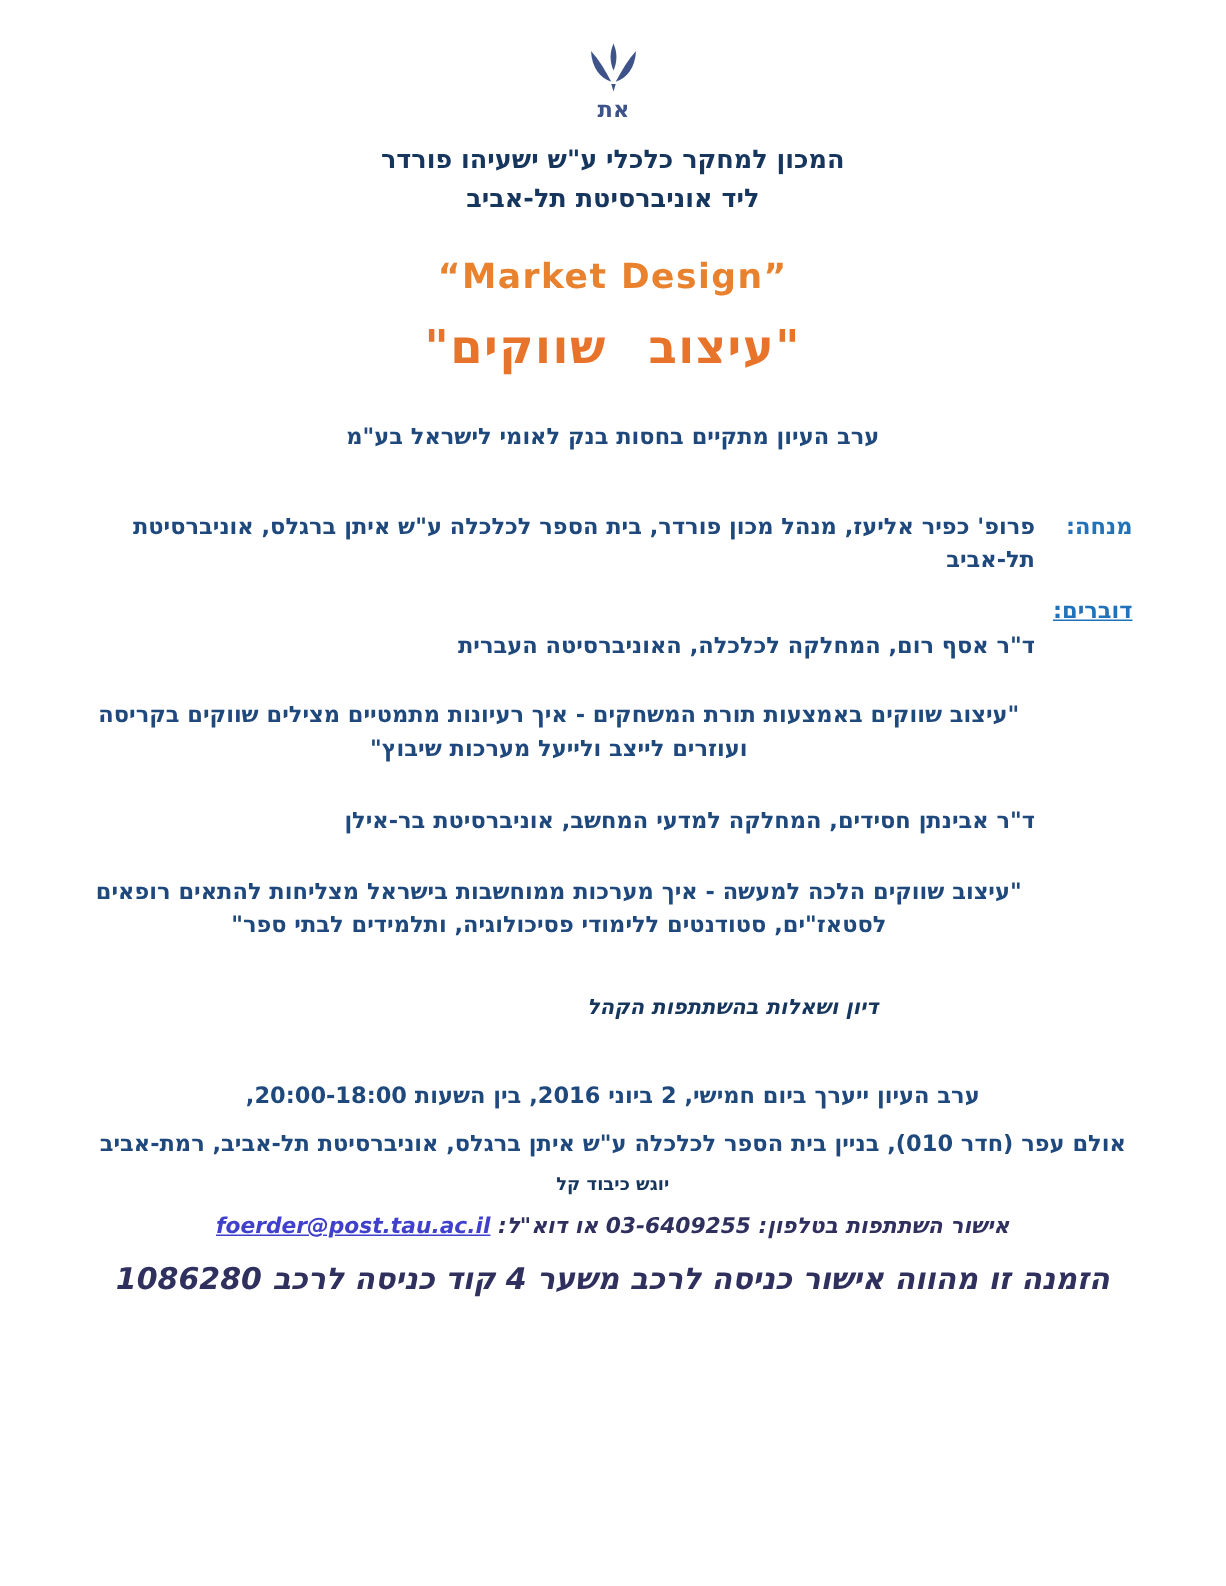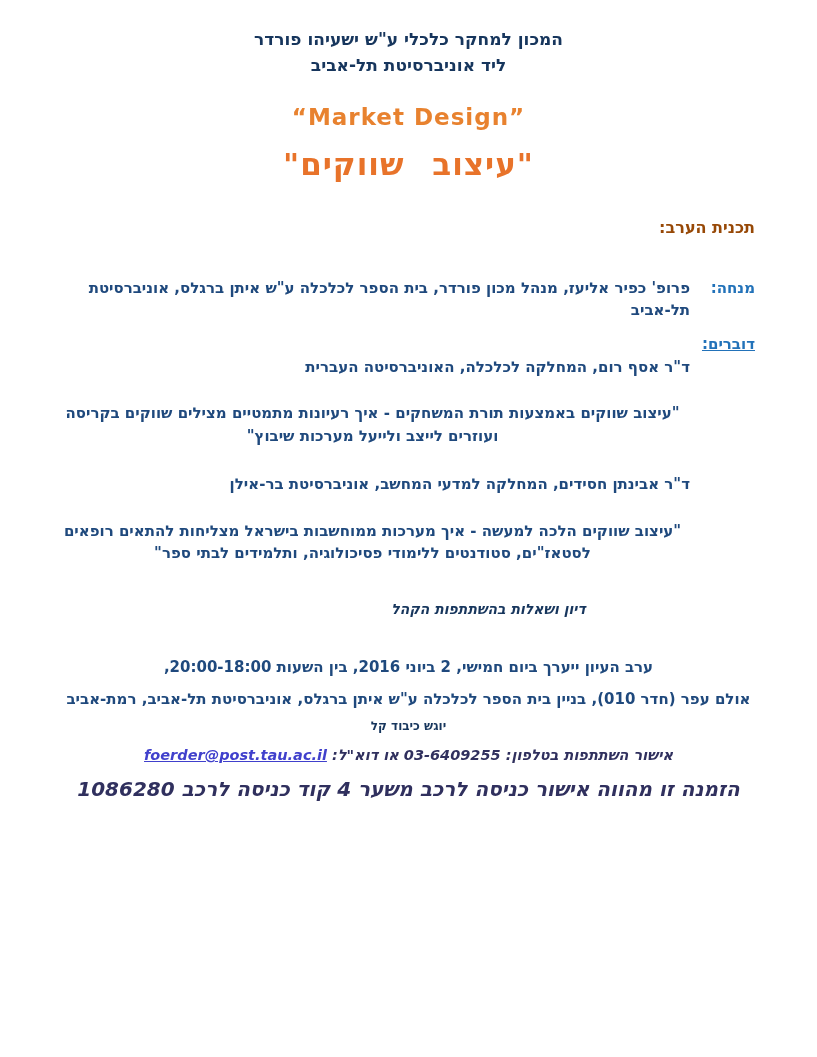--- a/index.html
+++ b/index.html
@@ -34,28 +34,39 @@
   .refresh{color:#17365D;font-weight:bold;font-size:12px;text-align:center;margin:10px 0 0 0;}
   .rsvp{color:#30305E;font-weight:bold;font-style:italic;font-size:14.5px;text-align:center;margin:14px 0 0 0;}
   .rsvp a{color:#4040CC;font-weight:bold;font-style:italic;text-decoration:underline;}
   .entry{color:#30305E;font-weight:bold;font-style:italic;font-size:20px;text-align:center;margin:14px 0 0 0;}
 </style>
 </head>
 <body>
 
 <div class="page">
 
+  <div class="logo-wrap">
+    <svg width="46" height="58" viewBox="0 0 46 58" xmlns="http://www.w3.org/2000/svg">
+      <g fill="#3D5389" stroke="none">
+        <path d="M23 1 C20.4 7 20.4 13 23 19 C25.6 13 25.6 7 23 1 Z"></path>
+        <path d="M8 6 C8.5 17 14 24 21.5 26.5 C17.5 19 13.5 12 8 6 Z"></path>
+        <path d="M38 6 C37.5 17 32 24 24.5 26.5 C28.5 19 32.5 12 38 6 Z"></path>
+        <path d="M21.5 28 L24.5 28 L23 33 Z"></path>
+      </g>
+      <text x="23" y="50" text-anchor="middle" font-family="DejaVu Sans, sans-serif" font-size="15" font-weight="bold" fill="#3D5389">את</text>
+    </svg>
+  </div>
 
   <p class="inst">המכון למחקר כלכלי ע"ש ישעיהו פורדר</p>
   <p class="inst" style="margin-top:2px;">ליד אוניברסיטת תל-אביב</p>
 
   <p class="en-title">“Market Design”</p>
   <p class="he-title">"עיצוב שווקים"</p>
+  <p class="sponsor">ערב העיון מתקיים בחסות בנק לאומי לישראל בע"מ</p>
 
-  <p class="prog-heading">תכנית הערב:</p>
 
   <div class="program">
     <span class="label lbl-moderator">מנחה:</span>
     <span class="label lbl-speakers">דוברים:</span>
 
     <p class="body-txt moderator">פרופ' כפיר אליעז, מנהל מכון פורדר, בית הספר לכלכלה ע"ש איתן ברגלס, אוניברסיטת תל-אביב</p>
 
     <p class="body-txt speaker speaker1">ד"ר אסף רום, המחלקה לכלכלה, האוניברסיטה העברית</p>
     <p class="body-txt talk">"עיצוב שווקים באמצעות תורת המשחקים - איך רעיונות מתמטיים מצילים שווקים בקריסה ועוזרים לייצב ולייעל מערכות שיבוץ"</p>
 

